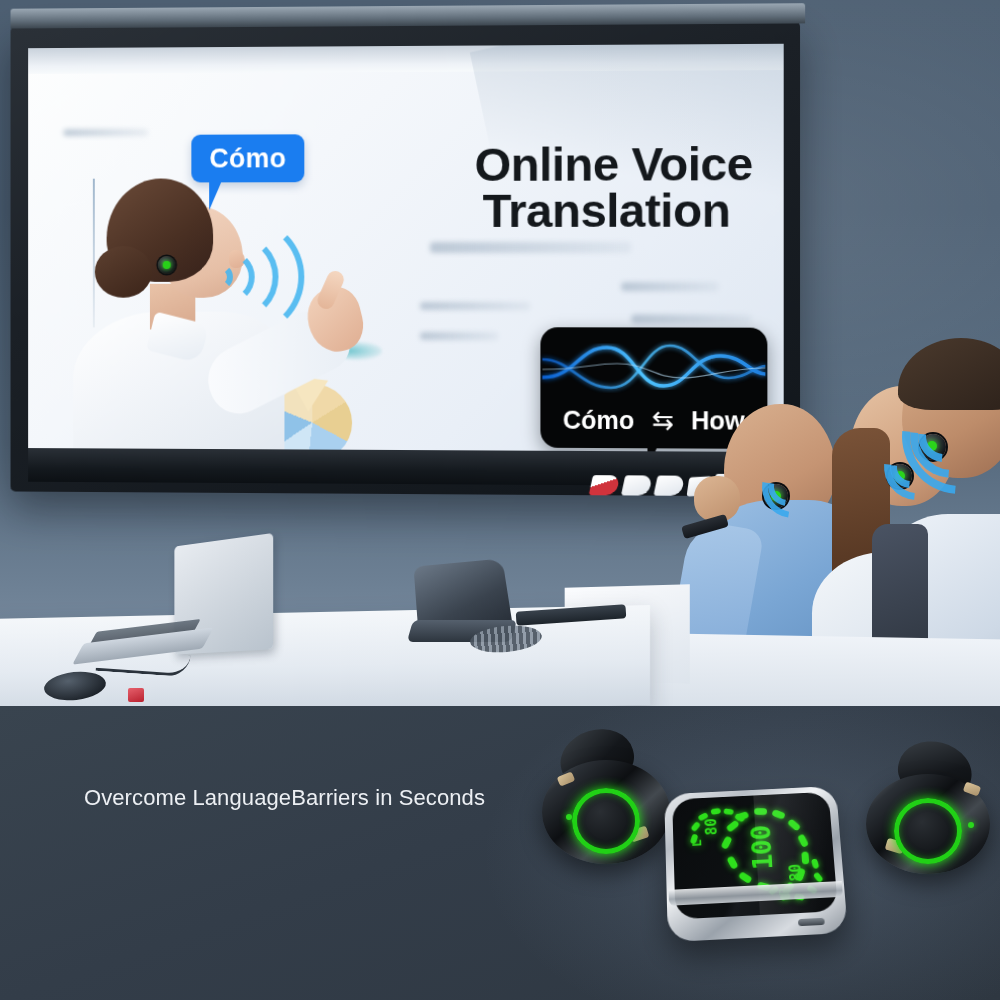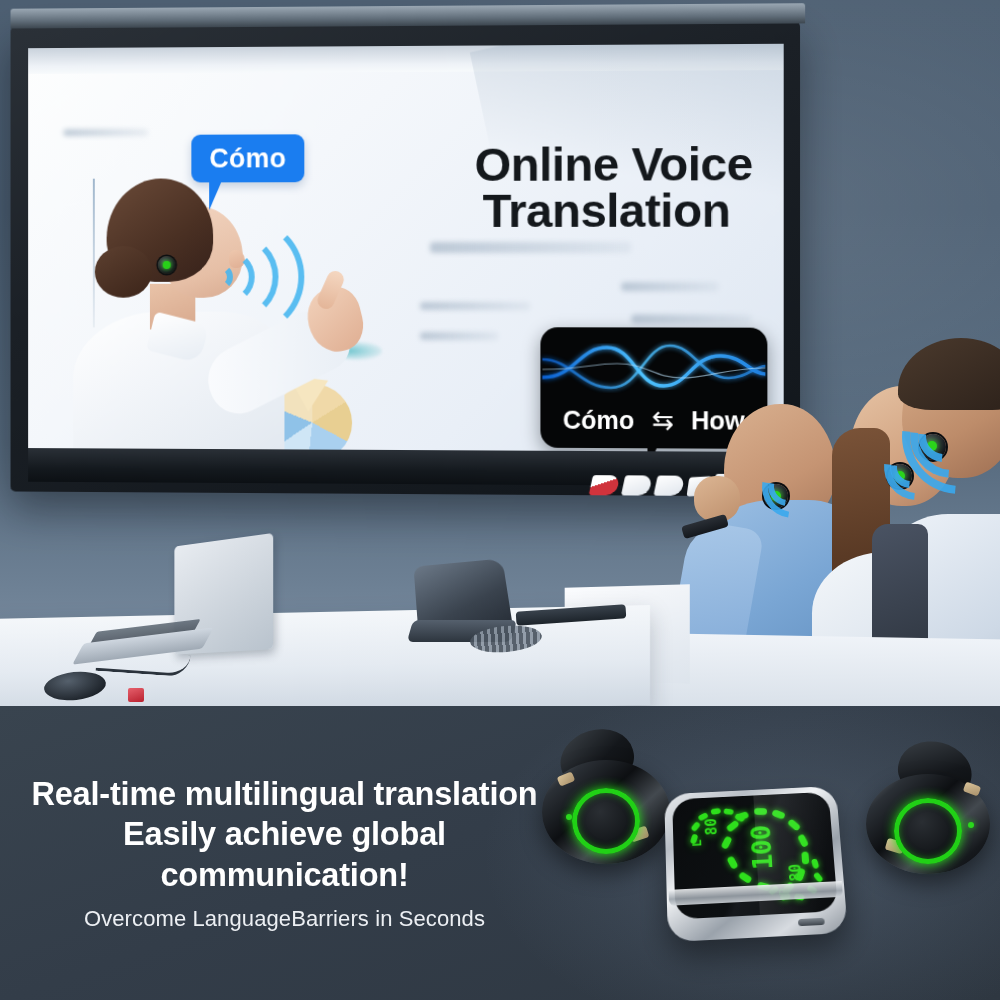--- a/index.html
+++ b/index.html
@@ -550,24 +550,20 @@
     <div class="laptop-base"></div>
     <div class="cable"></div>
     <div class="mouse"></div>
     <div class="usb-red"></div>
   </div>
 
   <div class="bottom">
     <div class="bottom-glow"></div>
 
     <div class="copy">
-      <h1>
-        <span>Real-time multilingual translation</span><br>
-        <span>Easily achieve global communication!</span>
-      </h1>
       <h2>Overcome LanguageBarriers in Seconds</h2>
     </div>
 
     <div class="bud" style="left:534px;top:24px;width:150px;height:140px;">
       <div class="bud-stem" style="left:26px;top:0;width:74px;height:58px;transform:rotate(-16deg);"></div>
       <div class="bud-body" style="left:8px;top:30px;width:128px;height:104px;"></div>
       <div class="bud-gold" style="left:24px;top:44px;width:16px;height:10px;transform:rotate(-22deg);"></div>
       <div class="bud-gold" style="left:96px;top:98px;width:18px;height:12px;transform:rotate(-18deg);"></div>
       <div class="bud-face" style="left:42px;top:62px;width:60px;height:58px;"></div>
       <div class="bud-ring" style="left:38px;top:58px;width:68px;height:66px;"></div>

